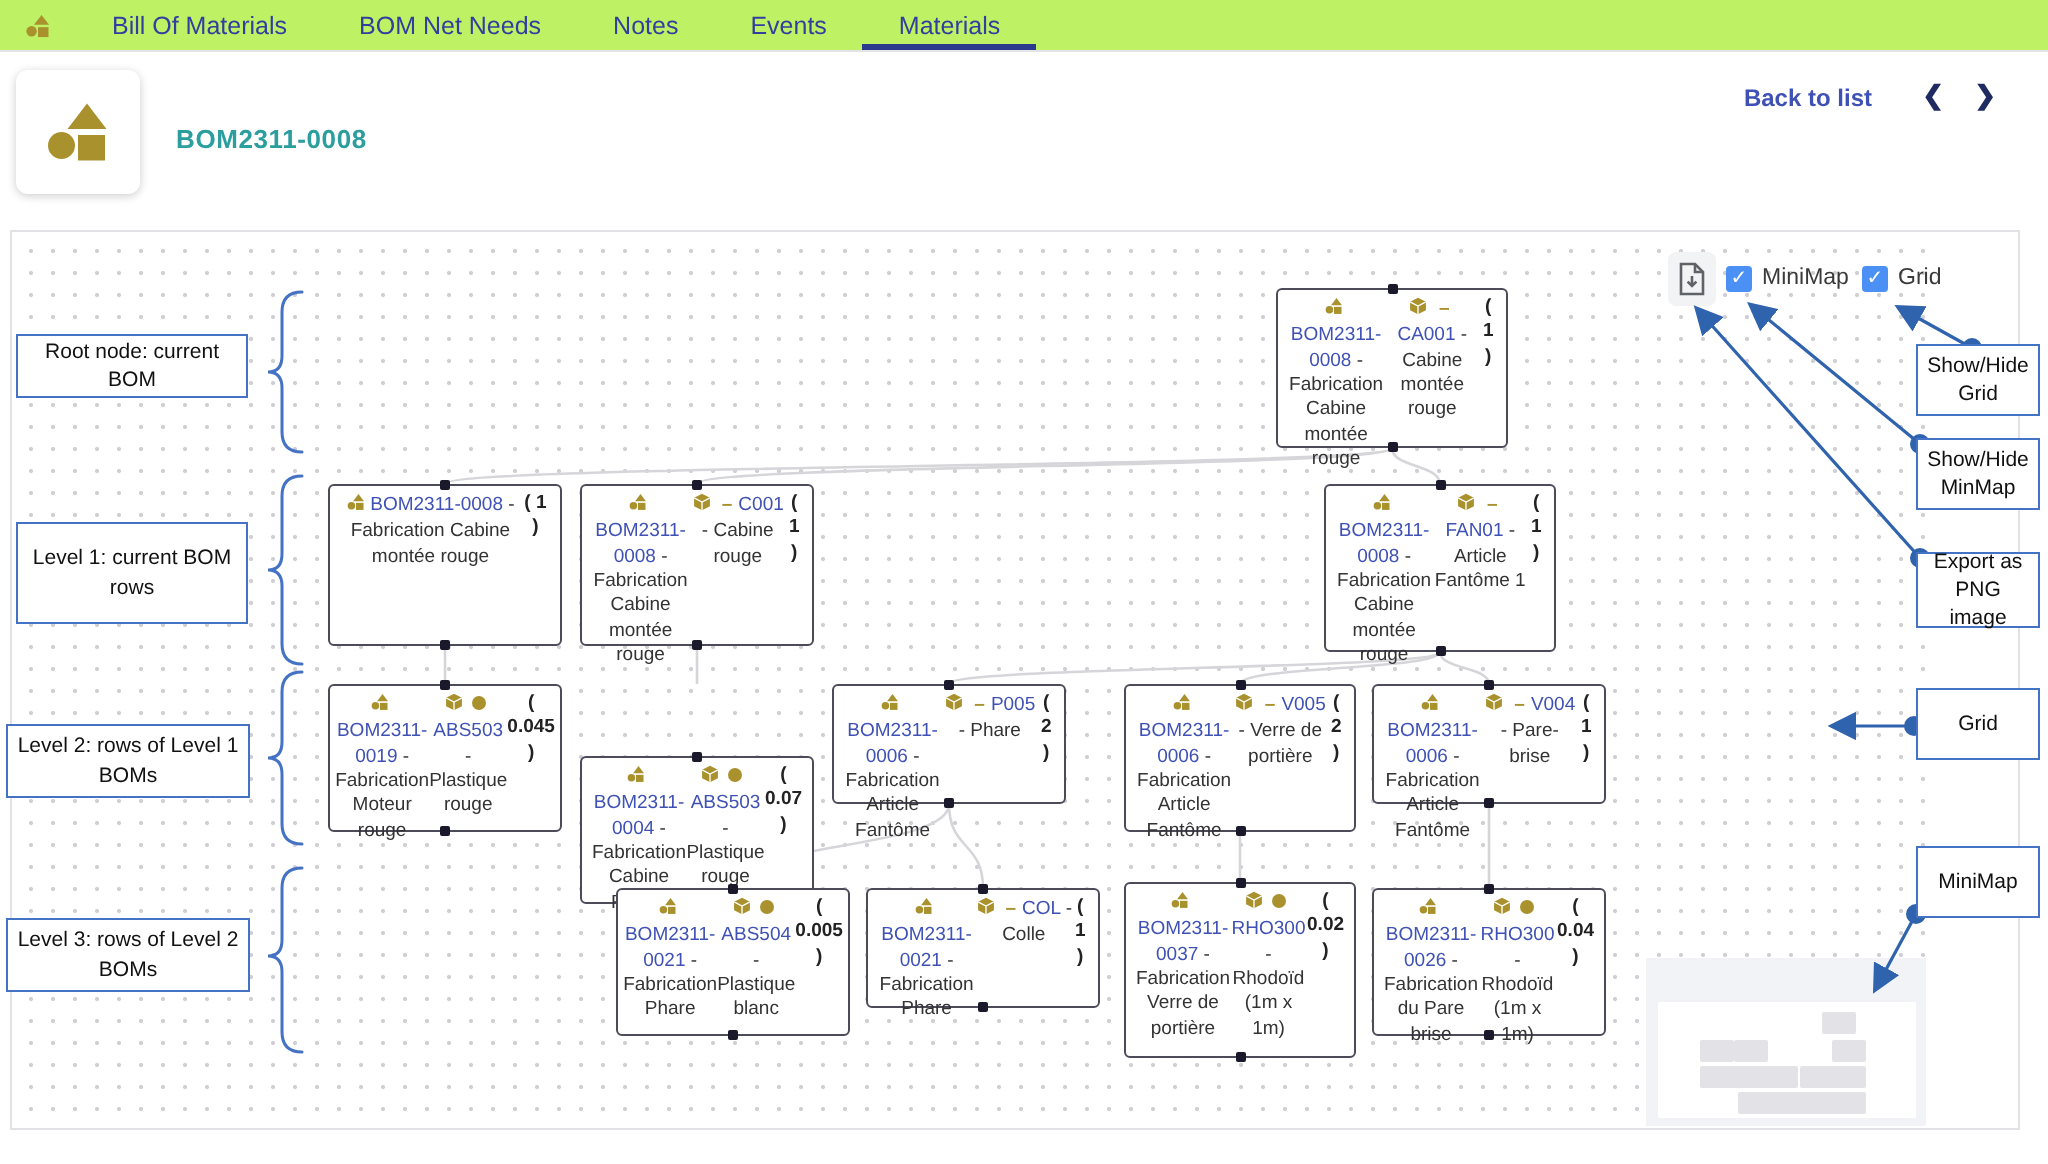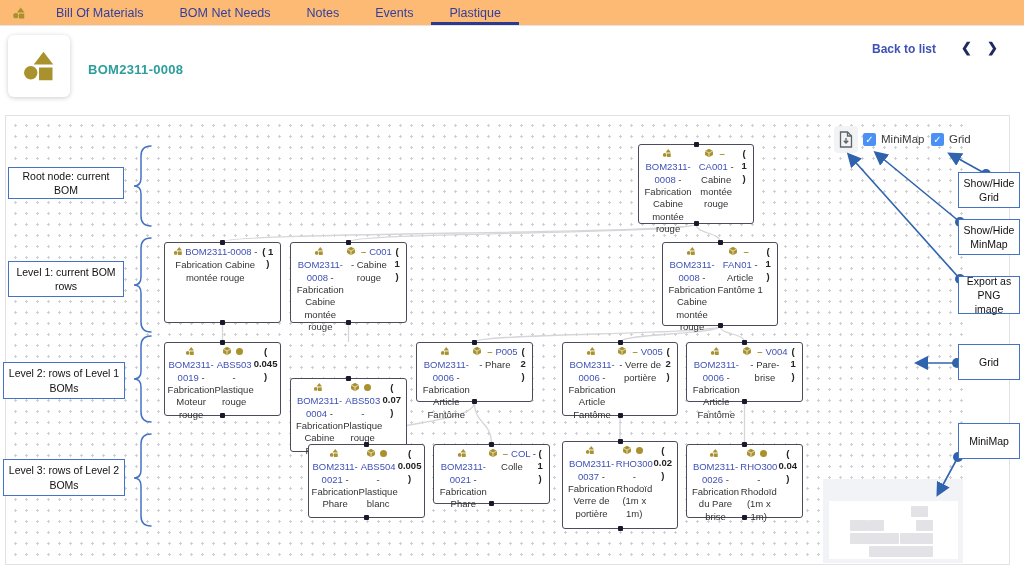--- a/index.html
+++ b/index.html
@@ -2,21 +2,21 @@
 <html><head>
 <meta charset="utf-8">
 <style>
   * { margin:0; padding:0; box-sizing:border-box; }
   html,body { width:1024px; height:582px; overflow:hidden; background:#fff;
     font-family:"Liberation Sans", sans-serif; }
   body { position:relative; }
 
   
   .topnav { position:absolute; left:0; top:0; width:1024px; height:26px;
-    background:#fdba74; border-bottom:1px solid #e4e4e8; display:flex; align-items:stretch; }
+    background:#bef264; border-bottom:1px solid #e4e4e8; display:flex; align-items:stretch; }
   .nav-logo { width:38px; display:flex; align-items:center; justify-content:center; }
   .nav-tab { display:flex; align-items:center; padding:0 18px; font-size:12.5px;
     color:#323f9e; font-weight:500; cursor:pointer; position:relative; white-space:nowrap; }
   .nav-tab.active { border-bottom:3px solid #2c3a8e; padding-top:3px; }
   .nav-badge { margin-left:6px; background:#9aa0a6; color:#fff; font-size:10px;
     border-radius:3px; padding:1px 6px; font-weight:700; }
 
   
   .header { position:absolute; left:0; top:27px; width:1024px; height:88px; background:#fff; }
   .bom-card { position:absolute; left:8px; top:8px; width:62px; height:62px; background:#fff;
@@ -94,21 +94,21 @@
   <div class="nav-tab">
       <span>BOM Net Needs</span>
     </div>
   <div class="nav-tab">
       <span>Notes</span>
     </div>
   <div class="nav-tab">
       <span>Events</span>
     </div>
   <div class="nav-tab active">
-      <span>Plastique</span>
+      <span>Materials</span>
     </div>
 </nav>
 
 <header class="header">
   <div class="bom-card">
     <svg width="36" height="36" viewBox="0 0 24 24">
         <circle class="gold" cx="6.5" cy="16.5" r="4.5"></circle>
         <polygon class="gold" points="15,2.5 21.5,11 8.5,11"></polygon>
         <rect class="gold" x="12" y="13" width="9" height="8.5"></rect>
       </svg>
@@ -345,21 +345,21 @@
         <div class="mm-rect" style="left: 87px; top: 32px;"></div>
         <div class="mm-rect" style="left: 40px; top: 45px;"></div>
         <div class="mm-rect" style="left: 56px; top: 45px;"></div>
         <div class="mm-rect" style="left: 72px; top: 45px;"></div>
         <div class="mm-rect" style="left: 87px; top: 45px;"></div>
       </div>
   </div>
 </div>
 
 <div class="ann-box" style="left:8px; top:167px; width:116px; height:32px;">Root node: current BOM</div>
-<div class="ann-box" style="left:8px; top:261px; width:116px; height:36px;">Level 1: current BOM rows</div>
+<div class="ann-box" style="left:8px; top:261px; width:116px; height:51px;">Level 1: current BOM rows</div>
 <div class="ann-box" style="left:3px; top:362px; width:122px; height:37px;">Level 2: rows of Level 1 BOMs</div>
 <div class="ann-box" style="left:3px; top:459px; width:122px; height:37px;">Level 3: rows of Level 2 BOMs</div>
 
 <div class="ann-box" style="left:958px; top:172px; width:62px; height:36px;">Show/Hide Grid</div>
 <div class="ann-box" style="left:958px; top:219px; width:62px; height:36px;">Show/Hide MinMap</div>
 <div class="ann-box" style="left:958px; top:276px; width:62px; height:38px;">Export as PNG image</div>
 <div class="ann-box" style="left:958px; top:344px; width:62px; height:36px;">Grid</div>
 <div class="ann-box" style="left:958px; top:423px; width:62px; height:36px;">MiniMap</div>
 
 <svg id="overlay-svg" width="1024" height="582">

